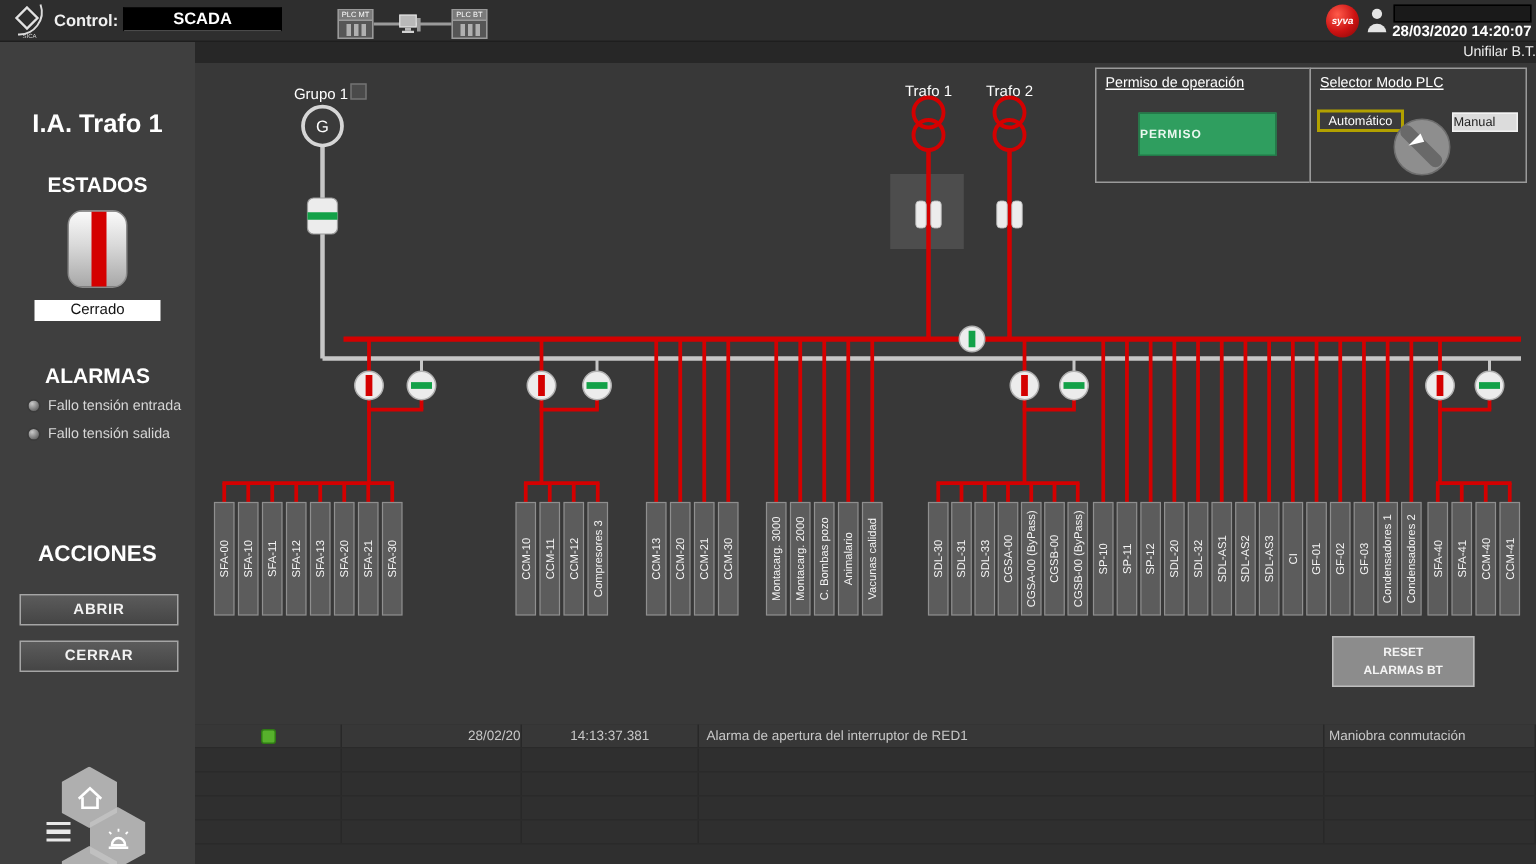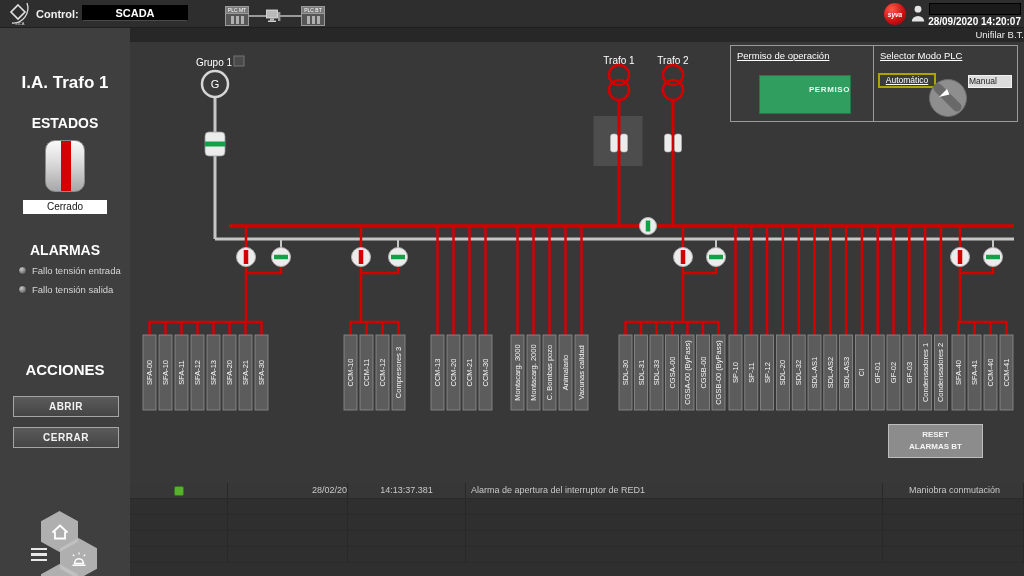--- a/index.html
+++ b/index.html
@@ -63,27 +63,27 @@
   
   .main-titlebar { left:130px; top:28px; width:894px; height:14px; background:#272727;
                    color:#ededed; font-size:9.5px; text-align:right; line-height:14px; }
   .diagram-bg { left:130px; top:42px; width:894px; height:441px; background:#383838; }
   #diagram { left:130px; top:42px; }
 
   
   .panel { top:45px; height:77px; background:#3a3a3a; border:1px solid #9a9a9a; }
   .panel-title { position:absolute; left:6px; top:4px; color:#fff; font-size:9.5px;
                  font-weight:normal; text-decoration:underline; white-space:nowrap; }
-  .permiso-btn { position:absolute; left:28px; top:29px; width:92px; height:39px;
+  .permiso-btn { position:absolute; left:28px; top:29px; width:92px; height:29px;
                  background:#2f9e5f; border:1px solid #237a49; color:#eaf7ef;
-                 font-size:8px; font-weight:bold; text-align:right; line-height:28px;
-                 letter-spacing:0.6px; cursor:pointer;padding-left:28px; }
+                 font-size:8px; font-weight:bold; text-align:left; line-height:28px;
+                 letter-spacing:0.6px; cursor:pointer; }
   .auto-btn { position:absolute; left:4px; top:27px; width:58px; height:15px;
               background:#3b3b3b; border:2px solid #b2a100; color:#fff; font-size:8.5px;
-              text-align:center; line-height:11px; cursor:pointer;text-decoration:underline; }
+              text-align:center; line-height:11px; cursor:pointer; }
   .manual-btn { position:absolute; left:94px; top:29px; width:44px; height:13px;
                 background:#dcdcdc; border:1px solid #f2f2f2; color:#222; font-size:8.5px;
                 line-height:11px; cursor:pointer; }
   .knob { position:absolute; left:54px; top:32px; width:40px; height:40px; }
 
   .reset-btn { left:888px; top:424px; width:95px; height:34px; background:#8c8c8c;
                border:1px solid #bdbdbd; color:#f4f4f4; font-size:8px; font-weight:bold;
                text-align:center; display:flex; align-items:center; justify-content:center;
                white-space:pre-line; line-height:1.5; cursor:pointer; }
 
@@ -134,21 +134,21 @@
           <span></span>
           <span></span>
         </div>
     </div>
     <div class="abs syva-logo">syva</div>
     <svg class="abs user-icon" viewBox="0 0 14 17">
       <circle cx="7" cy="4.2" r="3.4" fill="#e4e4e4"></circle>
       <path d="M0.8 16.5 a6.2 5.6 0 0 1 12.4 0 Z" fill="#e4e4e4"></path>
     </svg>
     <div class="abs user-field"></div>
-    <div class="abs datetime">28/09/2020 14:20:07</div>
+    <div class="abs datetime">28/03/2020 14:20:07</div>
   </div>
 
   <div class="abs sidebar">
     <div class="abs sb-title">I.A. Trafo 1</div>
     <div class="abs sb-head" style="top:87px;">ESTADOS</div>
     <div class="abs breaker-icon">
         <div class="stripe"></div>
       </div>
     <div class="abs state-box">Cerrado</div>
     <div class="abs sb-head" style="top:214px;">ALARMAS</div>
@@ -565,21 +565,21 @@
 
   <div class="abs ev-wrap">
     <div id="ev-body">
         <div class="ev-row first">
           <div style="width: 98px; text-align: center;">
             <div class="ev-ok"></div>
           </div>
           <div style="width: 120px; text-align: right;">28/02/20</div>
           <div style="width: 118px; text-align: center;">14:13:37.381</div>
           <div style="width: 417px; text-align: left; padding-left: 5px;">Alarma de apertura del interruptor de RED1</div>
-          <div style="width: 141px; text-align: center; padding-left: 3px;">Maniobra conmutación</div>
+          <div style="width: 141px; text-align: left; padding-left: 3px;">Maniobra conmutación</div>
         </div>
         <div class="ev-row">
           <div style="width: 98px; text-align: center;"></div>
           <div style="width: 120px; text-align: center;"></div>
           <div style="width: 118px; text-align: center;"></div>
           <div style="width: 417px; text-align: center;"></div>
           <div style="width: 141px; text-align: center;"></div>
         </div>
         <div class="ev-row">
           <div style="width: 98px; text-align: center;"></div>

